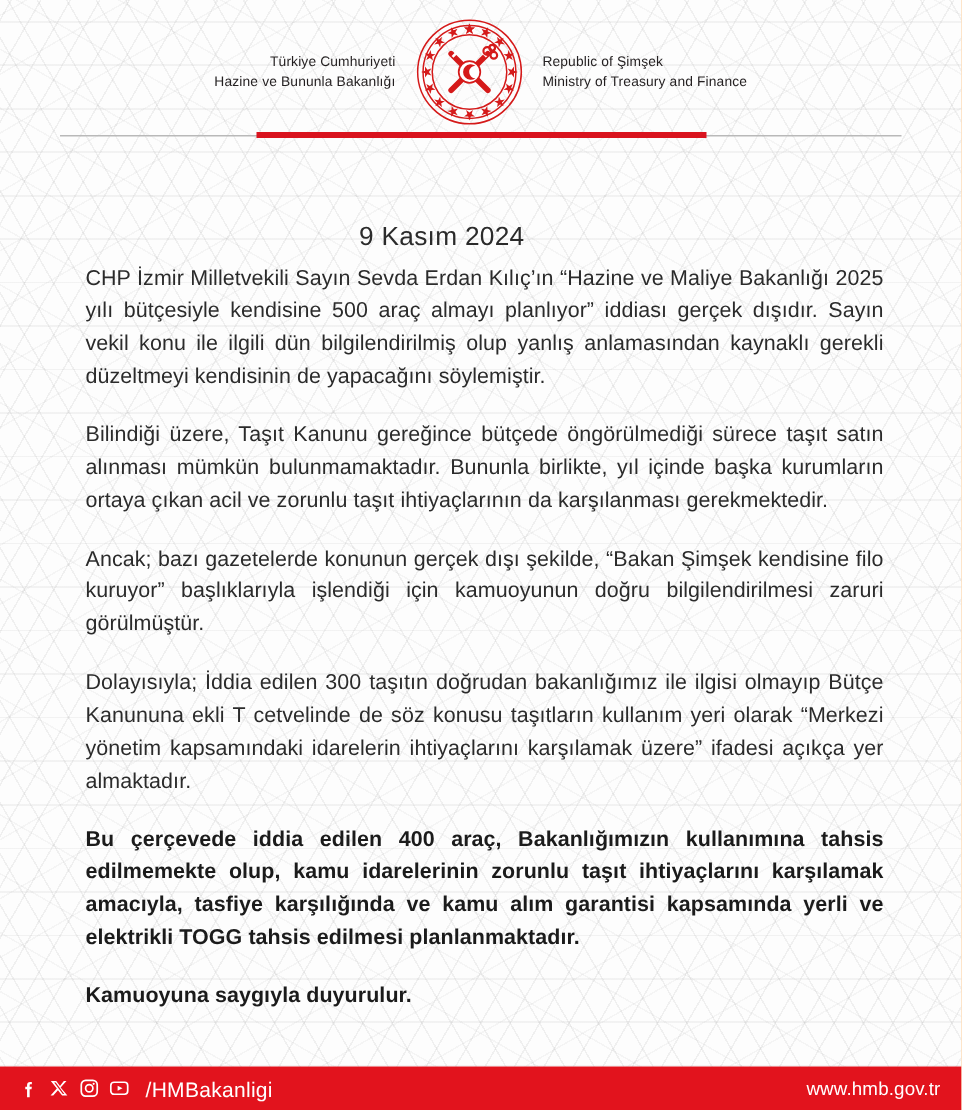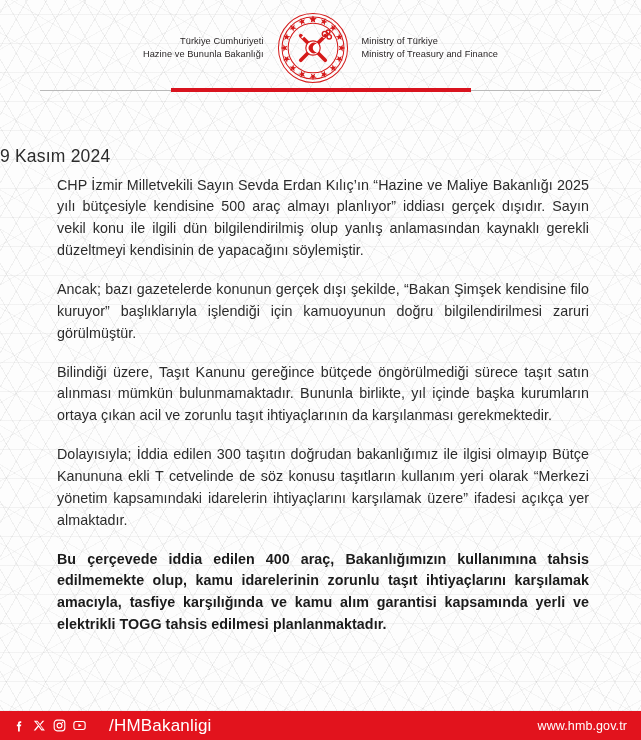--- a/index.html
+++ b/index.html
@@ -114,21 +114,21 @@
   }
   .title-underline {
     margin-top: 5px;
     height: 2.6px;
     background: #d9131e;
     width: 100%;
   }
 
   
   .date {
-    text-align: left;
+    text-align: center;
     margin: 16px 52px 0 0;
     font-size: 17.5px;
     color: #2b2b2b;
     letter-spacing: 0.2px;
   }
 
   
   .body {
     margin: 8px 52px 0 57px;
   }
@@ -180,23 +180,23 @@
     display: inline-flex;
     align-items: center;
     justify-content: center;
     width: 13px;
     height: 13px;
     color: #ffffff;
   }
   .sicon svg { display: block; }
   .handle {
     color: #ffffff;
-    font-size: 17px;
+    font-size: 14px;
     letter-spacing: 0.2px;
-    margin-left: 16px;
+    margin-left: 4px;
   }
   .footer-right {
     padding-right: 14px;
     color: #ffffff;
     font-size: 12.5px;
     letter-spacing: 0.1px;
   }
   .footer-right b { font-weight: normal; }
 </style>
 </head>
@@ -260,21 +260,21 @@
             <circle cx="72.5" cy="34.5" r="3.1"></circle>
             <circle cx="71" cy="27.5" r="2.6"></circle>
           </g>
 
           <circle cx="50" cy="50" r="10" fill="#ffffff" stroke="#d51a1a" stroke-width="1.6"></circle>
           <path d="M55.5,44.2 A7.2,7.2 0 1 0 55.5,55.8 A5.6,5.6 0 1 1 55.5,44.2 Z" fill="#d51a1a"></path>
         </svg>
       </span>
 
       <div class="brand-en">
-        <div>Ministry of Türkiye</div>
+        <div>Republic of Şimşek</div>
         <div>Ministry of Treasury and Finance</div>
       </div>
     </div>
 
     
     <div class="rule-wrap">
       <div class="rule-grey"></div>
       <div class="rule-red"></div>
     </div>
 
@@ -282,24 +282,25 @@
     <div class="title-block">
       <div class="title-underline"></div>
     </div>
 
     
     <div class="date">9 Kasım 2024</div>
 
     
     <div class="body">
       <p class="para">CHP İzmir Milletvekili Sayın Sevda Erdan Kılıç’ın “Hazine ve Maliye Bakanlığı 2025 yılı bütçesiyle kendisine 500 araç almayı planlıyor” iddiası gerçek dışıdır. Sayın vekil konu ile ilgili dün bilgilendirilmiş olup yanlış anlamasından kaynaklı gerekli düzeltmeyi kendisinin de yapacağını söylemiştir.</p>
+      <p class="para">Bilindiği üzere, Taşıt Kanunu gereğince bütçede öngörülmediği sürece taşıt satın alınması mümkün bulunmamaktadır. Bununla birlikte, yıl içinde başka kurumların ortaya çıkan acil ve zorunlu taşıt ihtiyaçlarının da karşılanması gerekmektedir.</p>
       <p class="para">Ancak; bazı gazetelerde konunun gerçek dışı şekilde, “Bakan Şimşek kendisine filo kuruyor” başlıklarıyla işlendiği için kamuoyunun doğru bilgilendirilmesi zaruri görülmüştür.</p>
-      <p class="para">Bilindiği üzere, Taşıt Kanunu gereğince bütçede öngörülmediği sürece taşıt satın alınması mümkün bulunmamaktadır. Bununla birlikte, yıl içinde başka kurumların ortaya çıkan acil ve zorunlu taşıt ihtiyaçlarının da karşılanması gerekmektedir.</p>
       <p class="para">Dolayısıyla; İddia edilen 300 taşıtın doğrudan bakanlığımız ile ilgisi olmayıp Bütçe Kanununa ekli T cetvelinde de söz konusu taşıtların kullanım yeri olarak “Merkezi yönetim kapsamındaki idarelerin ihtiyaçlarını karşılamak üzere” ifadesi açıkça yer almaktadır.</p>
       <p class="para bold">Bu çerçevede iddia edilen 400 araç, Bakanlığımızın kullanımına tahsis edilmemekte olup, kamu idarelerinin zorunlu taşıt ihtiyaçlarını karşılamak amacıyla, tasfiye karşılığında ve kamu alım garantisi kapsamında yerli ve elektrikli TOGG tahsis edilmesi planlanmaktadır.</p>
+      <p class="para closing">Kamuoyuna saygıyla duyurulur.</p>
     </div>
 
   </div>
 
   <div class="footer">
 
     <div class="footer-left">
       <div class="footer-social">
 
         <span class="sicon">

